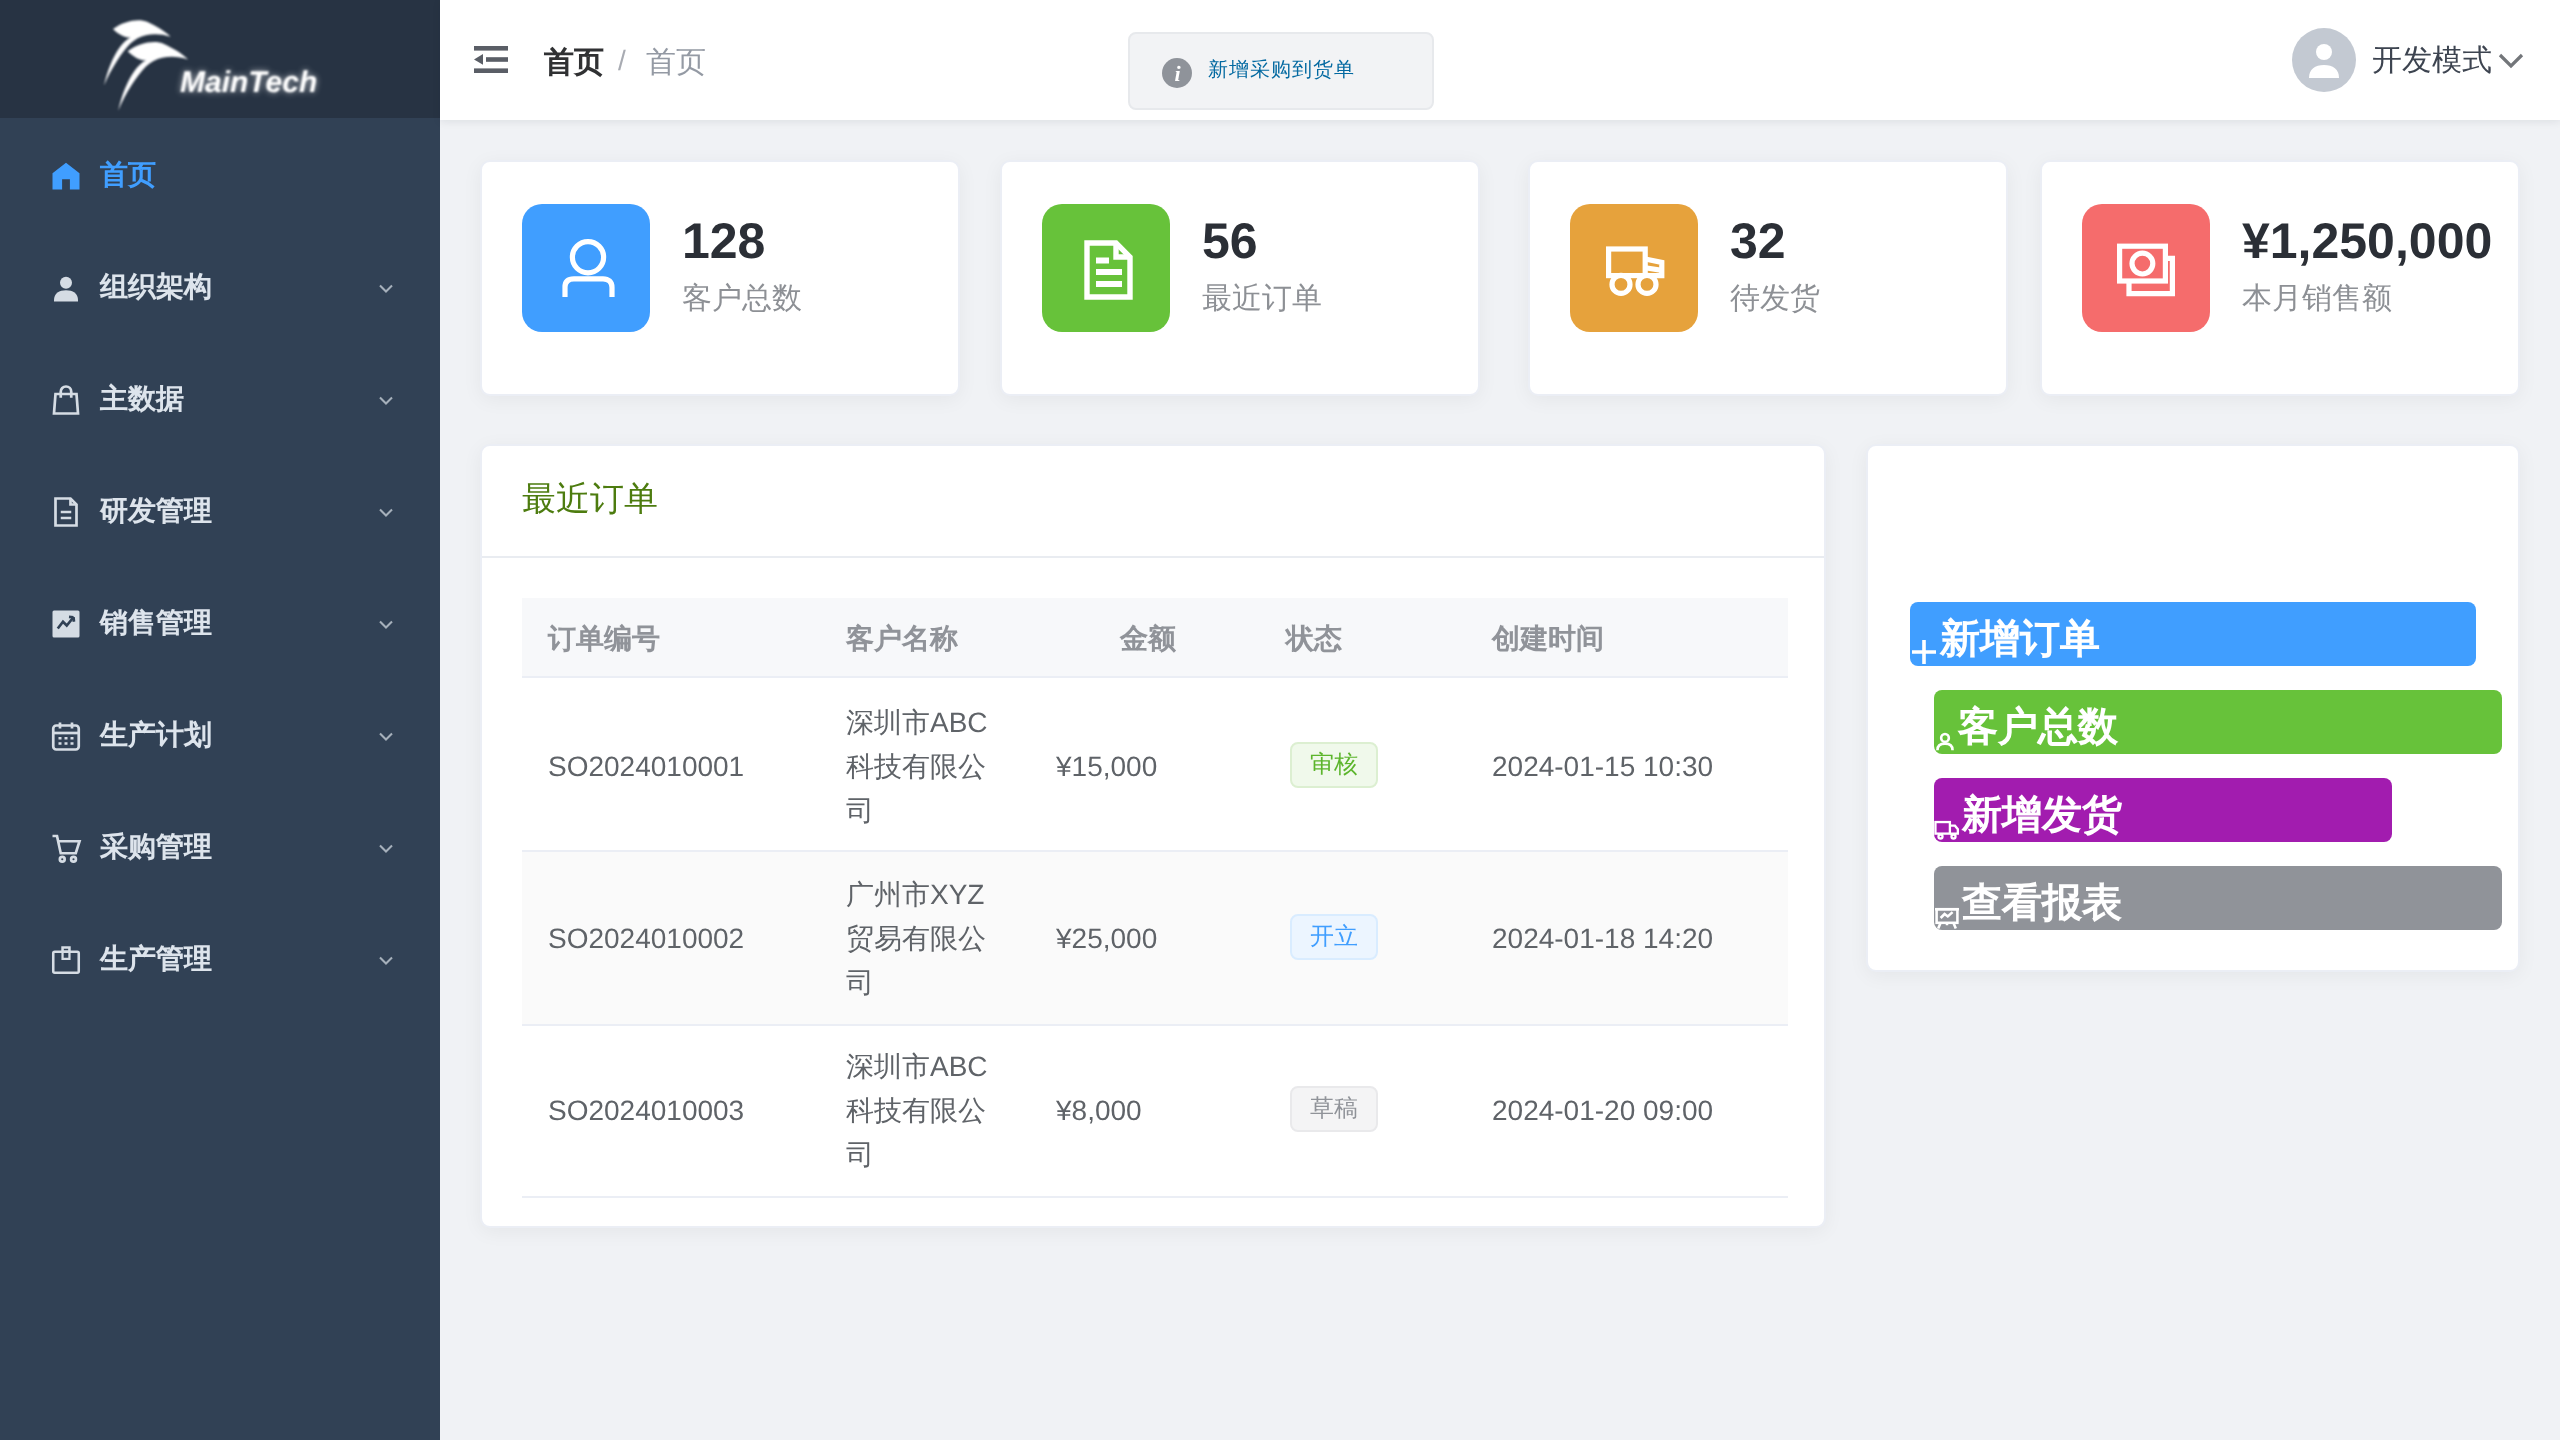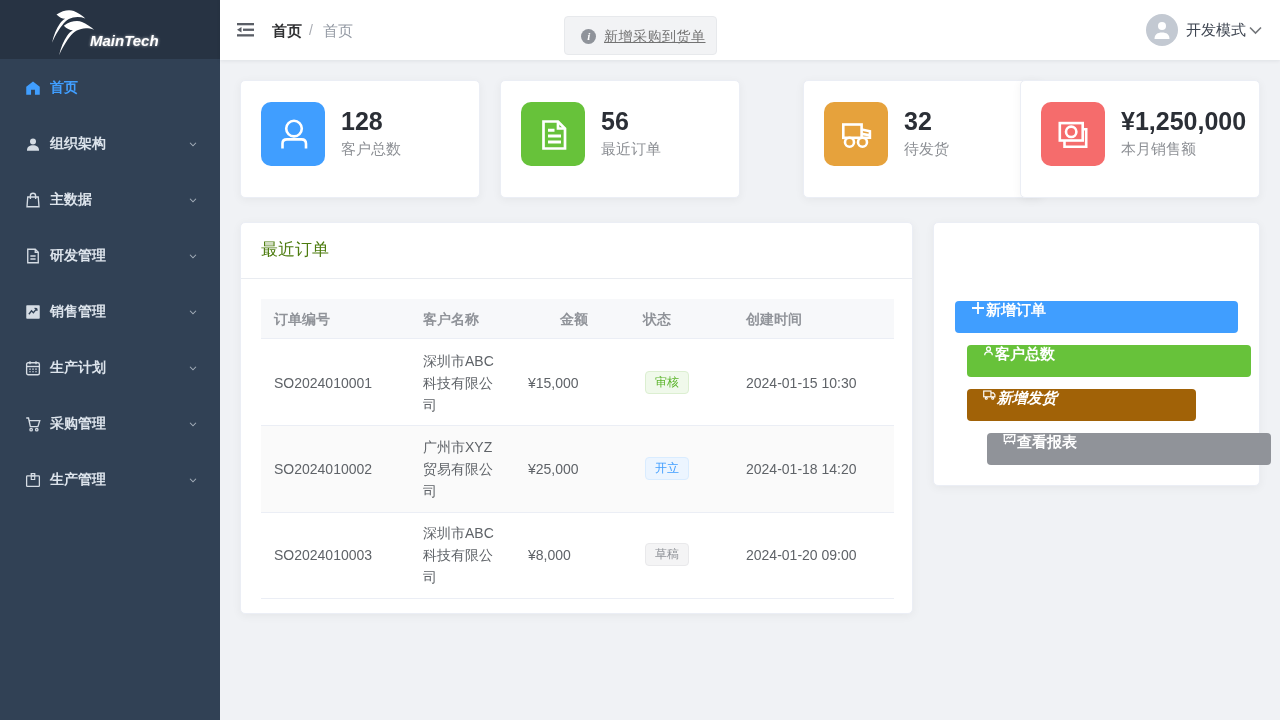--- a/index.html
+++ b/index.html
@@ -15,21 +15,21 @@
   .menu-item .mt { position:absolute; left:50px; top:50%; transform:translateY(-50%); }
   .menu-item .chev { position:absolute; left:187px; top:50%; transform:translateY(-50%); width:12px; height:12px; }
   .menu-item.active { color:#409eff; }
 
   
   #topbar { position:absolute; left:220px; top:0; width:1060px; height:60px; background:#fff; box-shadow:0 1px 4px rgba(0,21,41,.08); }
   #crumb1 { position:absolute; left:272px; top:22px; font-size:15px; font-weight:700; color:#303133; }
   #crumbSep { position:absolute; left:309px; top:22px; font-size:14px; color:#a8abb2; }
   #crumb2 { position:absolute; left:323px; top:22px; font-size:15px; color:#949aa4; }
   #topBtn { position:absolute; left:564px; top:16px; width:153px; height:39px; background:#f2f3f5; border:1px solid #e7e9ec; border-radius:4px; }
-  #topBtn .txt { position:absolute; left:39px; top:11px; font-size:14px; color:#737373; letter-spacing:0.5px;text-decoration:underline;}
+  #topBtn .txt { position:absolute; left:39px; top:11px; font-size:10px; color:#0369a1; letter-spacing:0.5px;}
   #avatar { position:absolute; left:1146px; top:14px; width:32px; height:32px; border-radius:50%; background:#c3c9d2; }
   #devmode { position:absolute; left:1186px; top:21px; font-size:15px; color:#3d4450; }
 
   
   .scard { position:absolute; top:80px; width:240px; height:118px; background:#fff; border-radius:5px; border:1px solid #ebeef5; box-shadow:0 2px 10px rgba(0,0,0,.05); }
   .sicon { position:absolute; left:20px; top:21px; width:64px; height:64px; border-radius:10px; display:flex; align-items:center; justify-content:center; }
   .snum { position:absolute; left:100px; top:26px; font-size:25px; font-weight:700; color:#2b2f36; }
   .slabel { position:absolute; left:100px; top:59px; font-size:15px; color:#8d9095; }
 
   
@@ -39,21 +39,21 @@
 
   
   .th { position:absolute; font-size:14px; font-weight:700; color:#909399; }
   .td { position:absolute; font-size:14px; color:#5f6368; }
   .badge { position:absolute; width:44px; height:23px; border-radius:4px; font-size:12px; display:flex; align-items:center; justify-content:center; }
   .b-green { background:#f0f9eb; border:1px solid #dcefd1; color:#5cb52c; }
   .b-blue { background:#ecf5ff; border:1px solid #d9ecff; color:#409eff; }
   .b-grey { background:#f4f4f5; border:1px solid #e9e9eb; color:#909399; }
 
   
-  .qbtn { position:absolute; height:32px; border-radius:4px; color:#fff; font-size:15px; font-weight:700; display:flex; align-items:flex-start; padding-left:16px; }
+  .qbtn { position:absolute; height:32px; border-radius:4px; color:#fff; font-size:20px; font-weight:700; display:flex; align-items:flex-end; }
   .qbtn svg { margin-right:1px; }
 </style>
 </head>
 <body>
 
 <div id="sidebar"></div>
 <div id="logoArea">
   <svg width="130" height="58" viewBox="0 0 130 58" style="position:absolute;left:40px;top:2px;filter:blur(0.4px);">
     <defs>
       <path id="sw" d="M16.5 12.5 C22.5 8.2 29.5 7.2 33.8 9 C37.8 10.8 42.3 13.4 45.3 16.4 C41 14.9 36.5 14.8 33 15.6 C30 16.3 27.5 17.6 25.2 19.8 C21 24 15.5 32.5 12 40.8 C13.8 33 16.3 26.8 19.8 21.8 C21.5 19.4 23.3 17.8 25.2 16.8 C22.3 16.9 19.3 15.3 16.5 12.5 Z"></path>
@@ -191,21 +191,21 @@
   <div class="sicon" style="background:#67c23a;">
     <svg width="64" height="64" viewBox="0 0 64 64" fill="none" stroke="#fff" stroke-width="2.7">
         <path d="M22.5 19.5 H37 L44 26.5 V46.5 H22.5 Z"></path>
         <path d="M37 19.5 V26.5 H44"></path>
         <path d="M27 28.2 H33.5 M27 34 H40 M27 40 H40" stroke-width="3"></path>
       </svg>
   </div>
   <div class="snum">56</div>
   <div class="slabel">最近订单</div>
 </div>
-<div class="scard" style="left:803px;text-decoration:underline;">
+<div class="scard" style="left:764px;text-decoration:underline;">
   <div class="sicon" style="background:#e6a23c;">
     <svg width="64" height="64" viewBox="0 0 64 64" fill="none" stroke="#fff" stroke-width="2.6">
         <rect x="19.3" y="22.5" width="18.3" height="13.3"></rect>
         <path d="M37.6 27.5 L45.9 29.2 V35.8 H37.6"></path>
         <path d="M37.6 31.9 L45.9 33.2"></path>
         <circle cx="25.5" cy="40.2" r="4.5" fill="#e6a23c"></circle>
         <circle cx="38.5" cy="40.2" r="4.5" fill="#e6a23c"></circle>
       </svg>
   </div>
   <div class="snum">32</div>
@@ -267,30 +267,30 @@
       </svg>
     <span>新增订单</span>
   </div>
   <div class="qbtn" style="left:33px; top:122px; width:284px; background:#67c23a;">
     <svg width="11" height="12" viewBox="0 0 16 16" fill="none" stroke="#fff" stroke-width="1.9">
         <circle cx="8" cy="5" r="2.8"></circle>
         <path d="M2.5 14 C2.5 10.8 4.8 9.2 8 9.2 C11.2 9.2 13.5 10.8 13.5 14"></path>
       </svg>
     <span>客户总数</span>
   </div>
-  <div class="qbtn" style="left:33px; top:166px; width:229px; background:#a16207;font-style:italic;">
+  <div class="qbtn" style="left:33px; top:166px; width:229px; background:#a21caf;">
     <svg width="13" height="12" viewBox="0 0 18 14" fill="none" stroke="#fff" stroke-width="1.6">
         <rect x="1" y="1.5" width="10" height="8"></rect>
         <path d="M11 4 H14.5 L16.5 6.5 V9.5 H11"></path>
         <circle cx="4.5" cy="11.5" r="1.4"></circle>
         <circle cx="13.5" cy="11.5" r="1.4"></circle>
       </svg>
     <span>新增发货</span>
   </div>
-  <div class="qbtn" style="left:33px; top:210px; width:284px; background:#909399;margin-left:20px;">
+  <div class="qbtn" style="left:33px; top:210px; width:284px; background:#909399;">
     <svg width="13" height="12" viewBox="0 0 16 15" fill="none" stroke="#fff" stroke-width="1.6">
         <rect x="1.5" y="2" width="13" height="8.5"></rect>
         <path d="M0.5 2 H15.5 M4 10.5 L2.5 14 M12 10.5 L13.5 14 M8 10.5 V12"></path>
         <path d="M4 7.5 L6.5 5 L8.5 6.5 L11.5 3.8"></path>
       </svg>
     <span>查看报表</span>
   </div>
 </div>
 
 </body></html>

